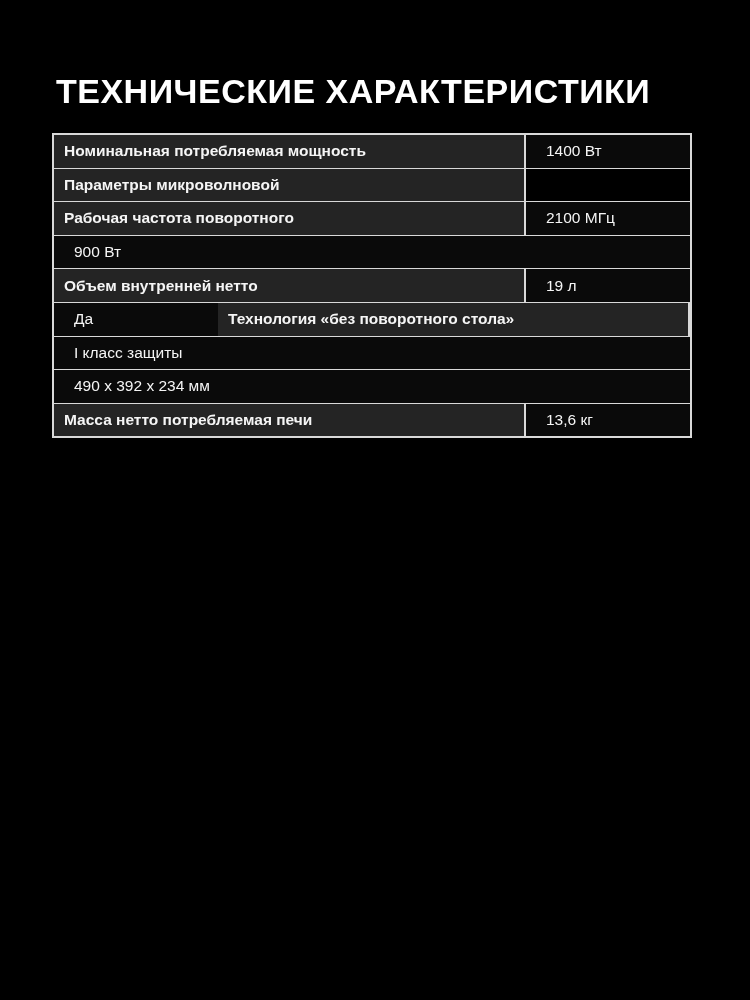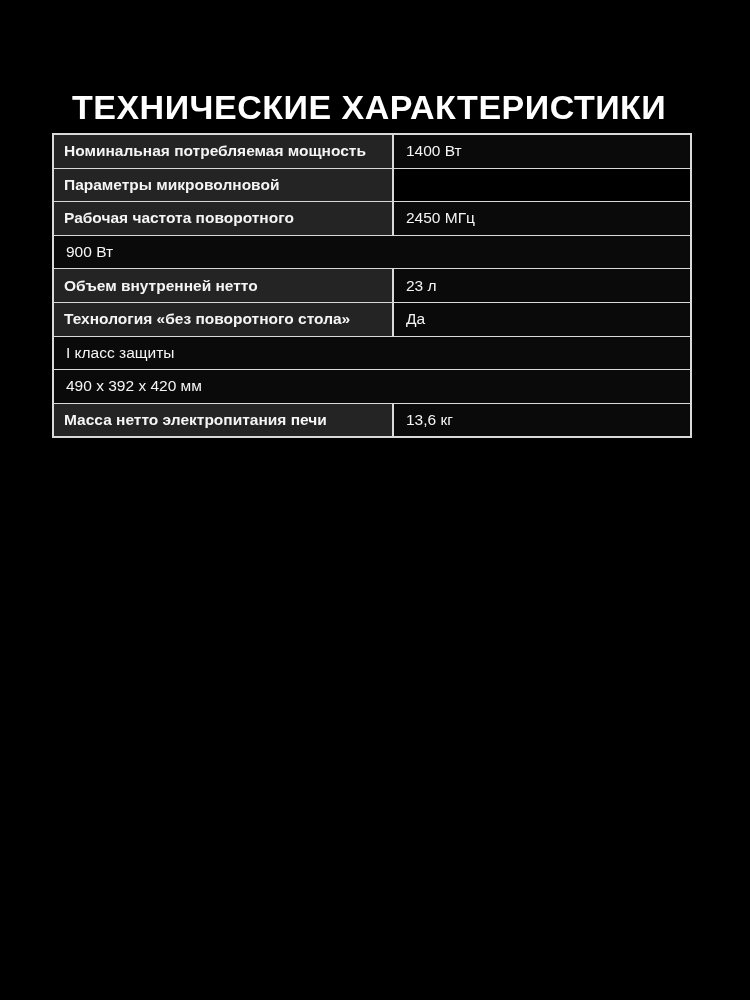--- a/index.html
+++ b/index.html
@@ -15,21 +15,21 @@
     overflow: hidden;
   }
   .page {
     position: absolute;
     inset: 0;
   }
   .title {
     position: absolute;
     left: 56px;
     top: 74px;
-    margin: 16px;
+    margin: 0;
     font-size: 34px;
     line-height: 1.05;
     font-weight: 700;
     letter-spacing: 0.5px;
     color: #ffffff;
     white-space: nowrap;
   }
   .spec-table {
     position: absolute;
     left: 52px;
@@ -49,65 +49,65 @@
   .cell {
     display: flex;
     align-items: center;
     box-sizing: border-box;
     font-size: 15.5px;
     color: #f5f5f5;
     white-space: nowrap;
     overflow: hidden;
   }
   .cell.name {
-    width: 340px;
+    width: 472px;
     background: #242424;
     font-weight: 700;
     padding-left: 10px;
     border-right: 2px solid #d9d9d9;
   }
   .cell.value {
     flex: 1;
     background: #0a0a0a;
     font-weight: 400;
-    padding-left: 12px;
+    padding-left: 20px;
   }
 </style>
 </head>
 <body>
 
 <div class="page">
   <h1 class="title">ТЕХНИЧЕСКИЕ ХАРАКТЕРИСТИКИ</h1>
   <div class="spec-table">
       <div class="spec-row">
         <div class="cell name">Номинальная потребляемая мощность</div>
         <div class="cell value">1400 Вт</div>
       </div>
       <div class="spec-row">
         <div class="cell name">Параметры микроволновой</div>
       </div>
       <div class="spec-row">
         <div class="cell name">Рабочая частота поворотного</div>
-        <div class="cell value">2450 МГц</div>
+        <div class="cell value">2100 МГц</div>
       </div>
       <div class="spec-row">
         <div class="cell value">900 Вт</div>
       </div>
       <div class="spec-row">
         <div class="cell name">Объем внутренней нетто</div>
-        <div class="cell value">23 л</div>
+        <div class="cell value">19 л</div>
       </div>
       <div class="spec-row">
+        <div class="cell value">Да</div>
         <div class="cell name">Технология «без поворотного стола»</div>
-        <div class="cell value">Да</div>
       </div>
       <div class="spec-row">
         <div class="cell value">I класс защиты</div>
       </div>
       <div class="spec-row">
-        <div class="cell value">490 х 392 х 420 мм</div>
+        <div class="cell value">490 х 392 х 234 мм</div>
       </div>
       <div class="spec-row">
-        <div class="cell name">Масса нетто электропитания печи</div>
+        <div class="cell name">Масса нетто потребляемая печи</div>
         <div class="cell value">13,6 кг</div>
       </div>
     </div>
 </div>
 
 </body></html>

